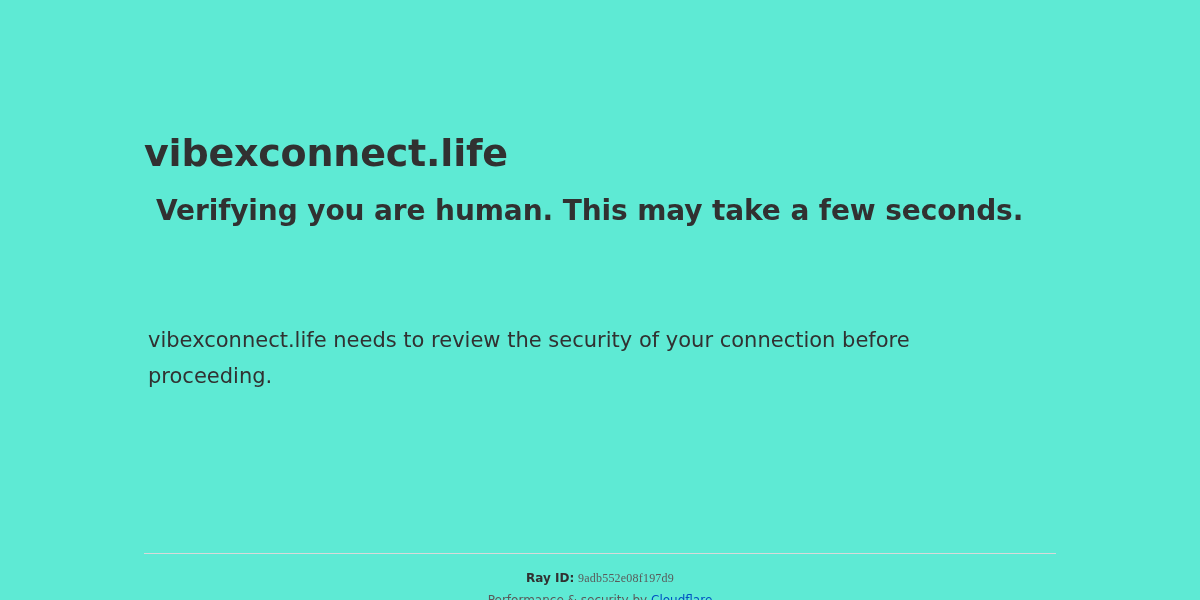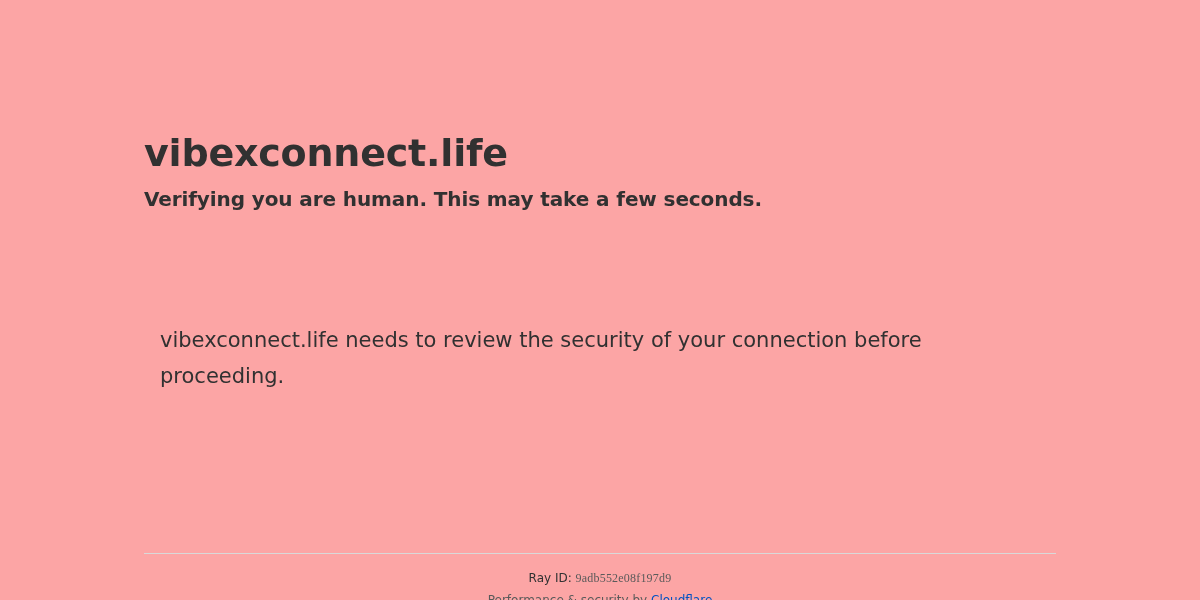--- a/index.html
+++ b/index.html
@@ -11,21 +11,21 @@
     height: 600px;
     background: #ffffff;
     font-family: "DejaVu Sans", "Liberation Sans", sans-serif;
     overflow: hidden;
   }
 
   .page {
     width: 1200px;
     height: 600px;
     position: relative;
-    background: #fca5a5;
+    background: #5eead4;
   }
 
   .container {
     position: absolute;
     left: 144px;
     top: 0;
     width: 912px;
     height: 600px;
   }
 
@@ -41,42 +41,42 @@
     margin: 0;
     font-size: 38px;
     line-height: 46px;
     font-weight: 700;
     letter-spacing: -0.2px;
     color: #313131;
     white-space: nowrap;
   }
 
   .subtitle {
-    margin: 0;
+    margin: 12px;
     padding-top: 8px;
-    font-size: 20px;
+    font-size: 28px;
     line-height: 30px;
     font-weight: 700;
     letter-spacing: -0.1px;
     color: #313131;
     white-space: nowrap;
   }
 
   
   .challenge-widget {
     position: absolute;
     left: 0;
     top: 108px;
     width: 310px;
     height: 75px;
   }
 
   .body-text {
     position: absolute;
-    left: 16px;
+    left: 4px;
     top: 192px;
     width: 800px;
     margin: 0;
     font-size: 21px;
     line-height: 36px;
     font-weight: 400;
     color: #313131;
   }
 
   
@@ -94,21 +94,21 @@
   }
 
   .ray-line {
     font-size: 12px;
     line-height: 16px;
     color: #313131;
     white-space: nowrap;
   }
 
   .ray-label {
-    font-weight: 400;
+    font-weight: 700;
     color: #313131;
   }
 
   .ray-id {
     font-family: Liberation Serif, serif;
     font-size: 12px;
     color: #5a5a5a;
     letter-spacing: 0.2px;
   }
 

